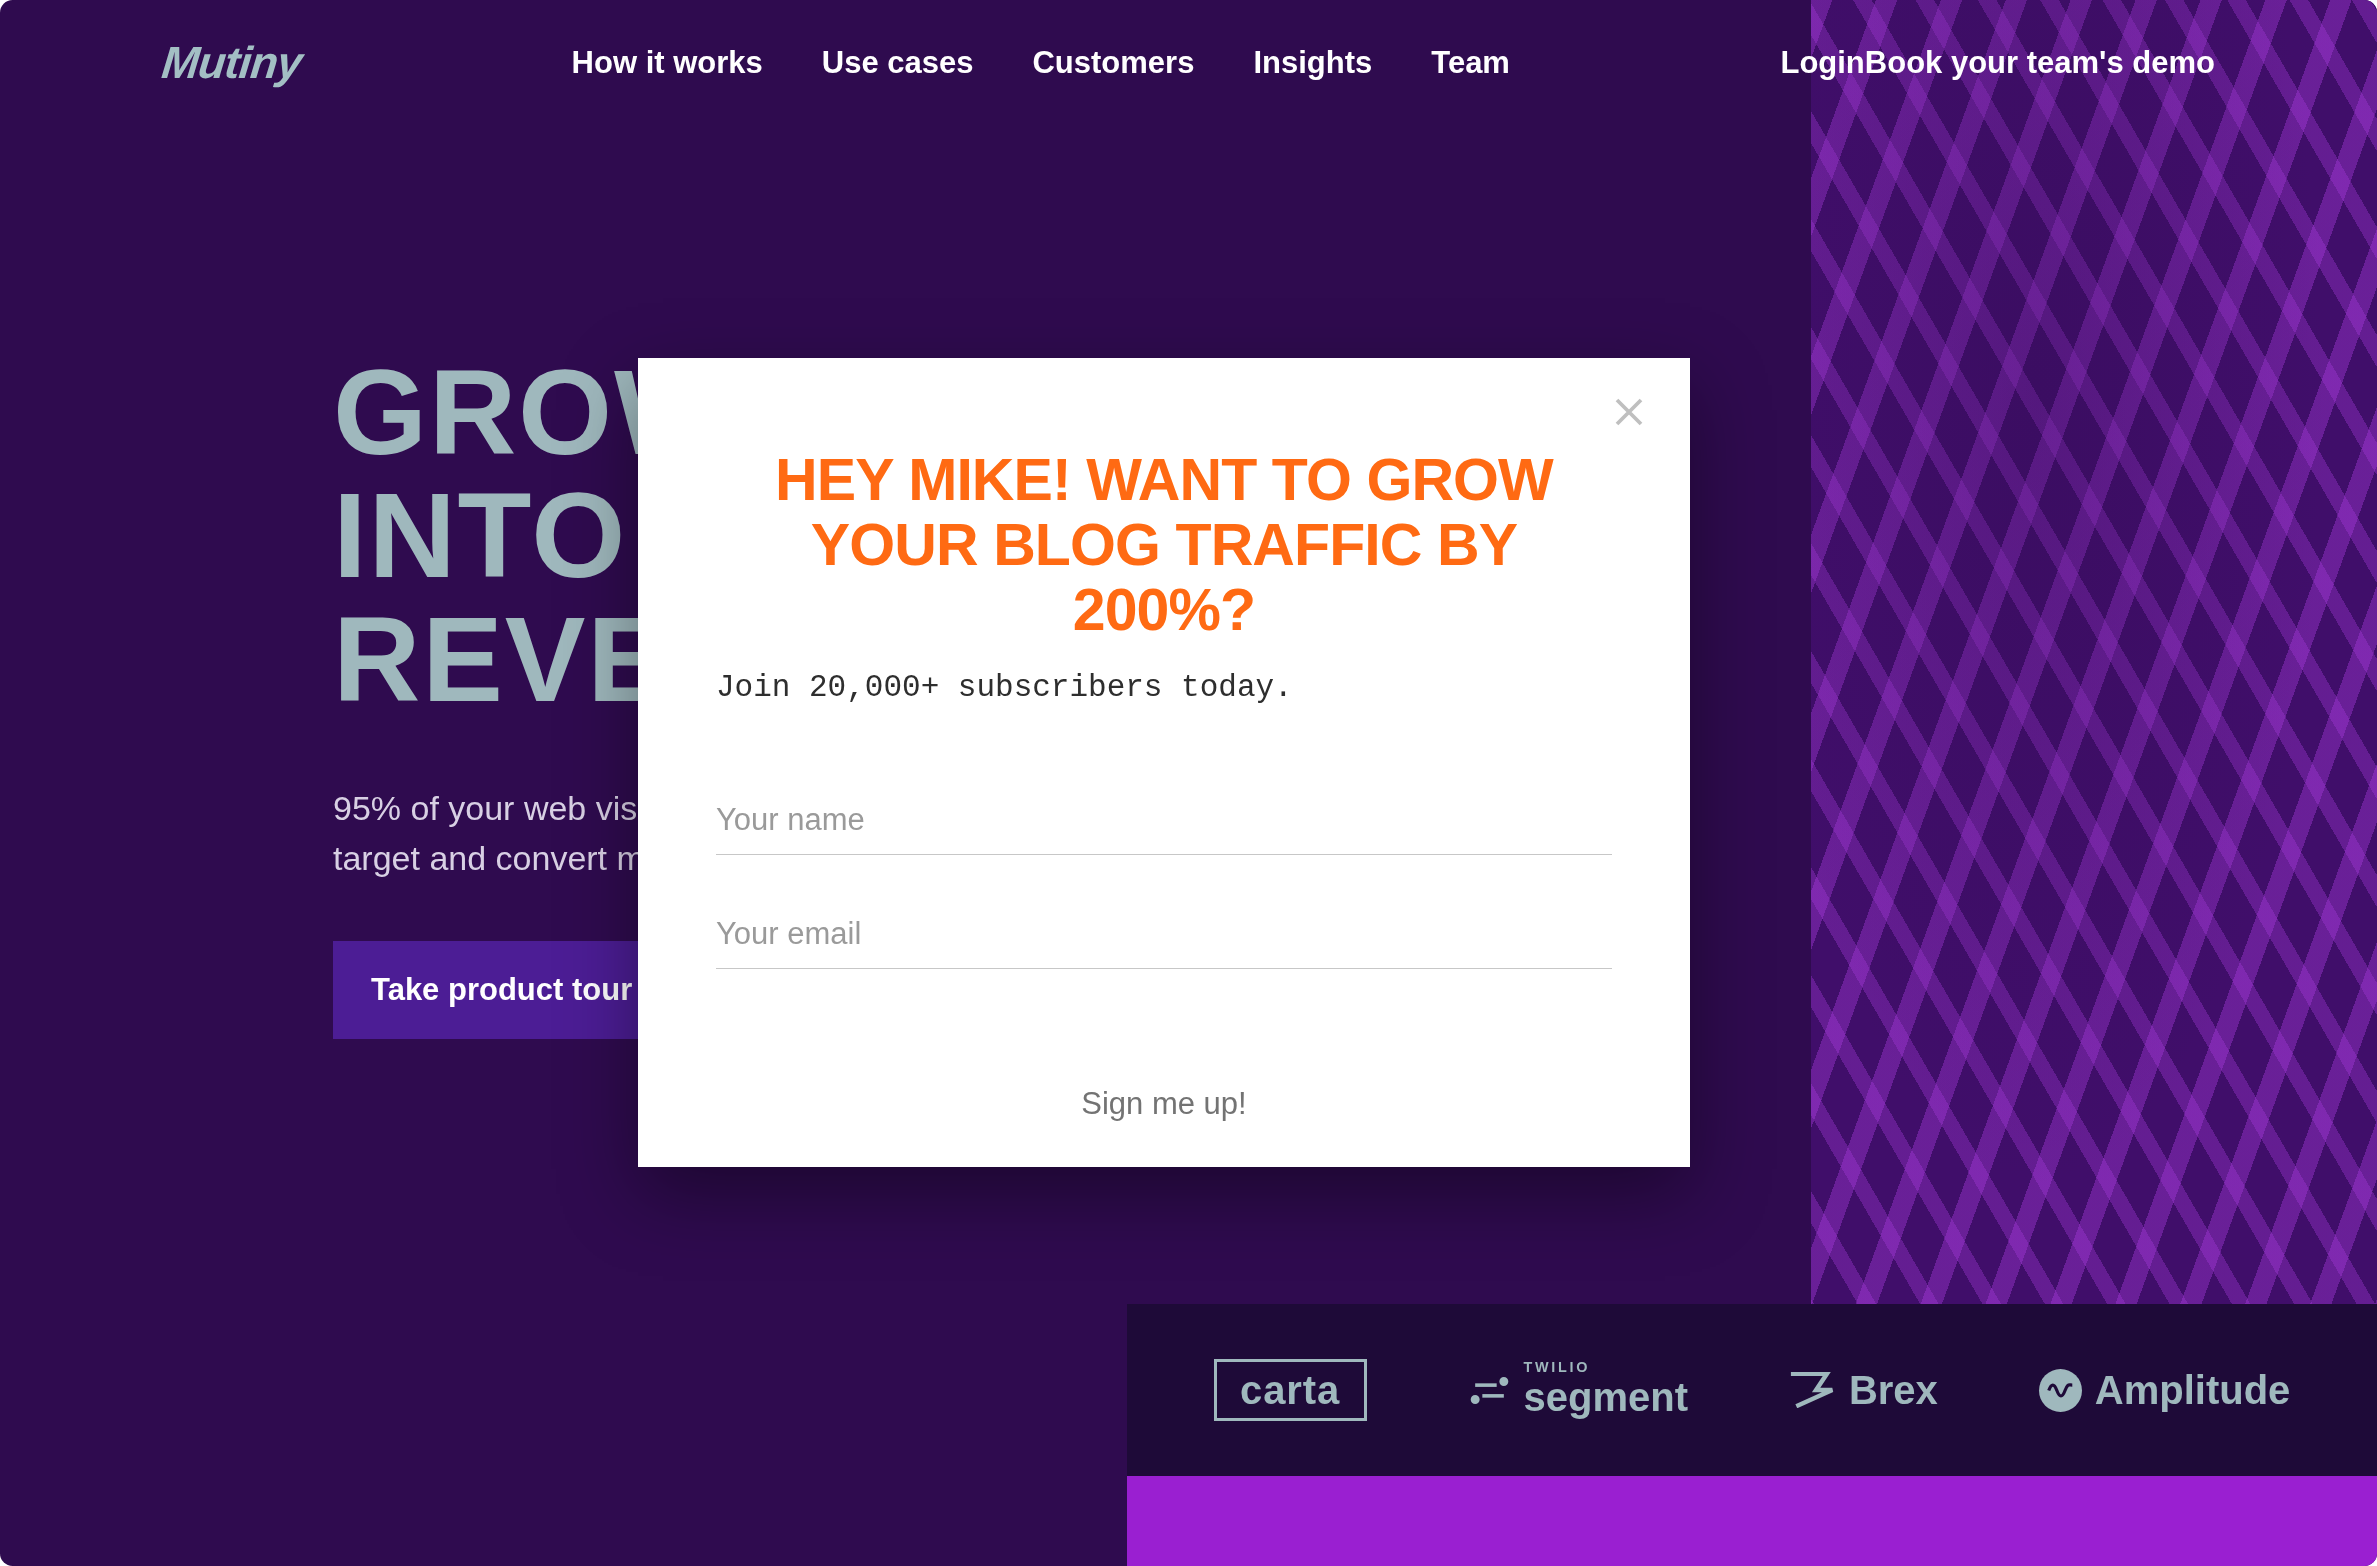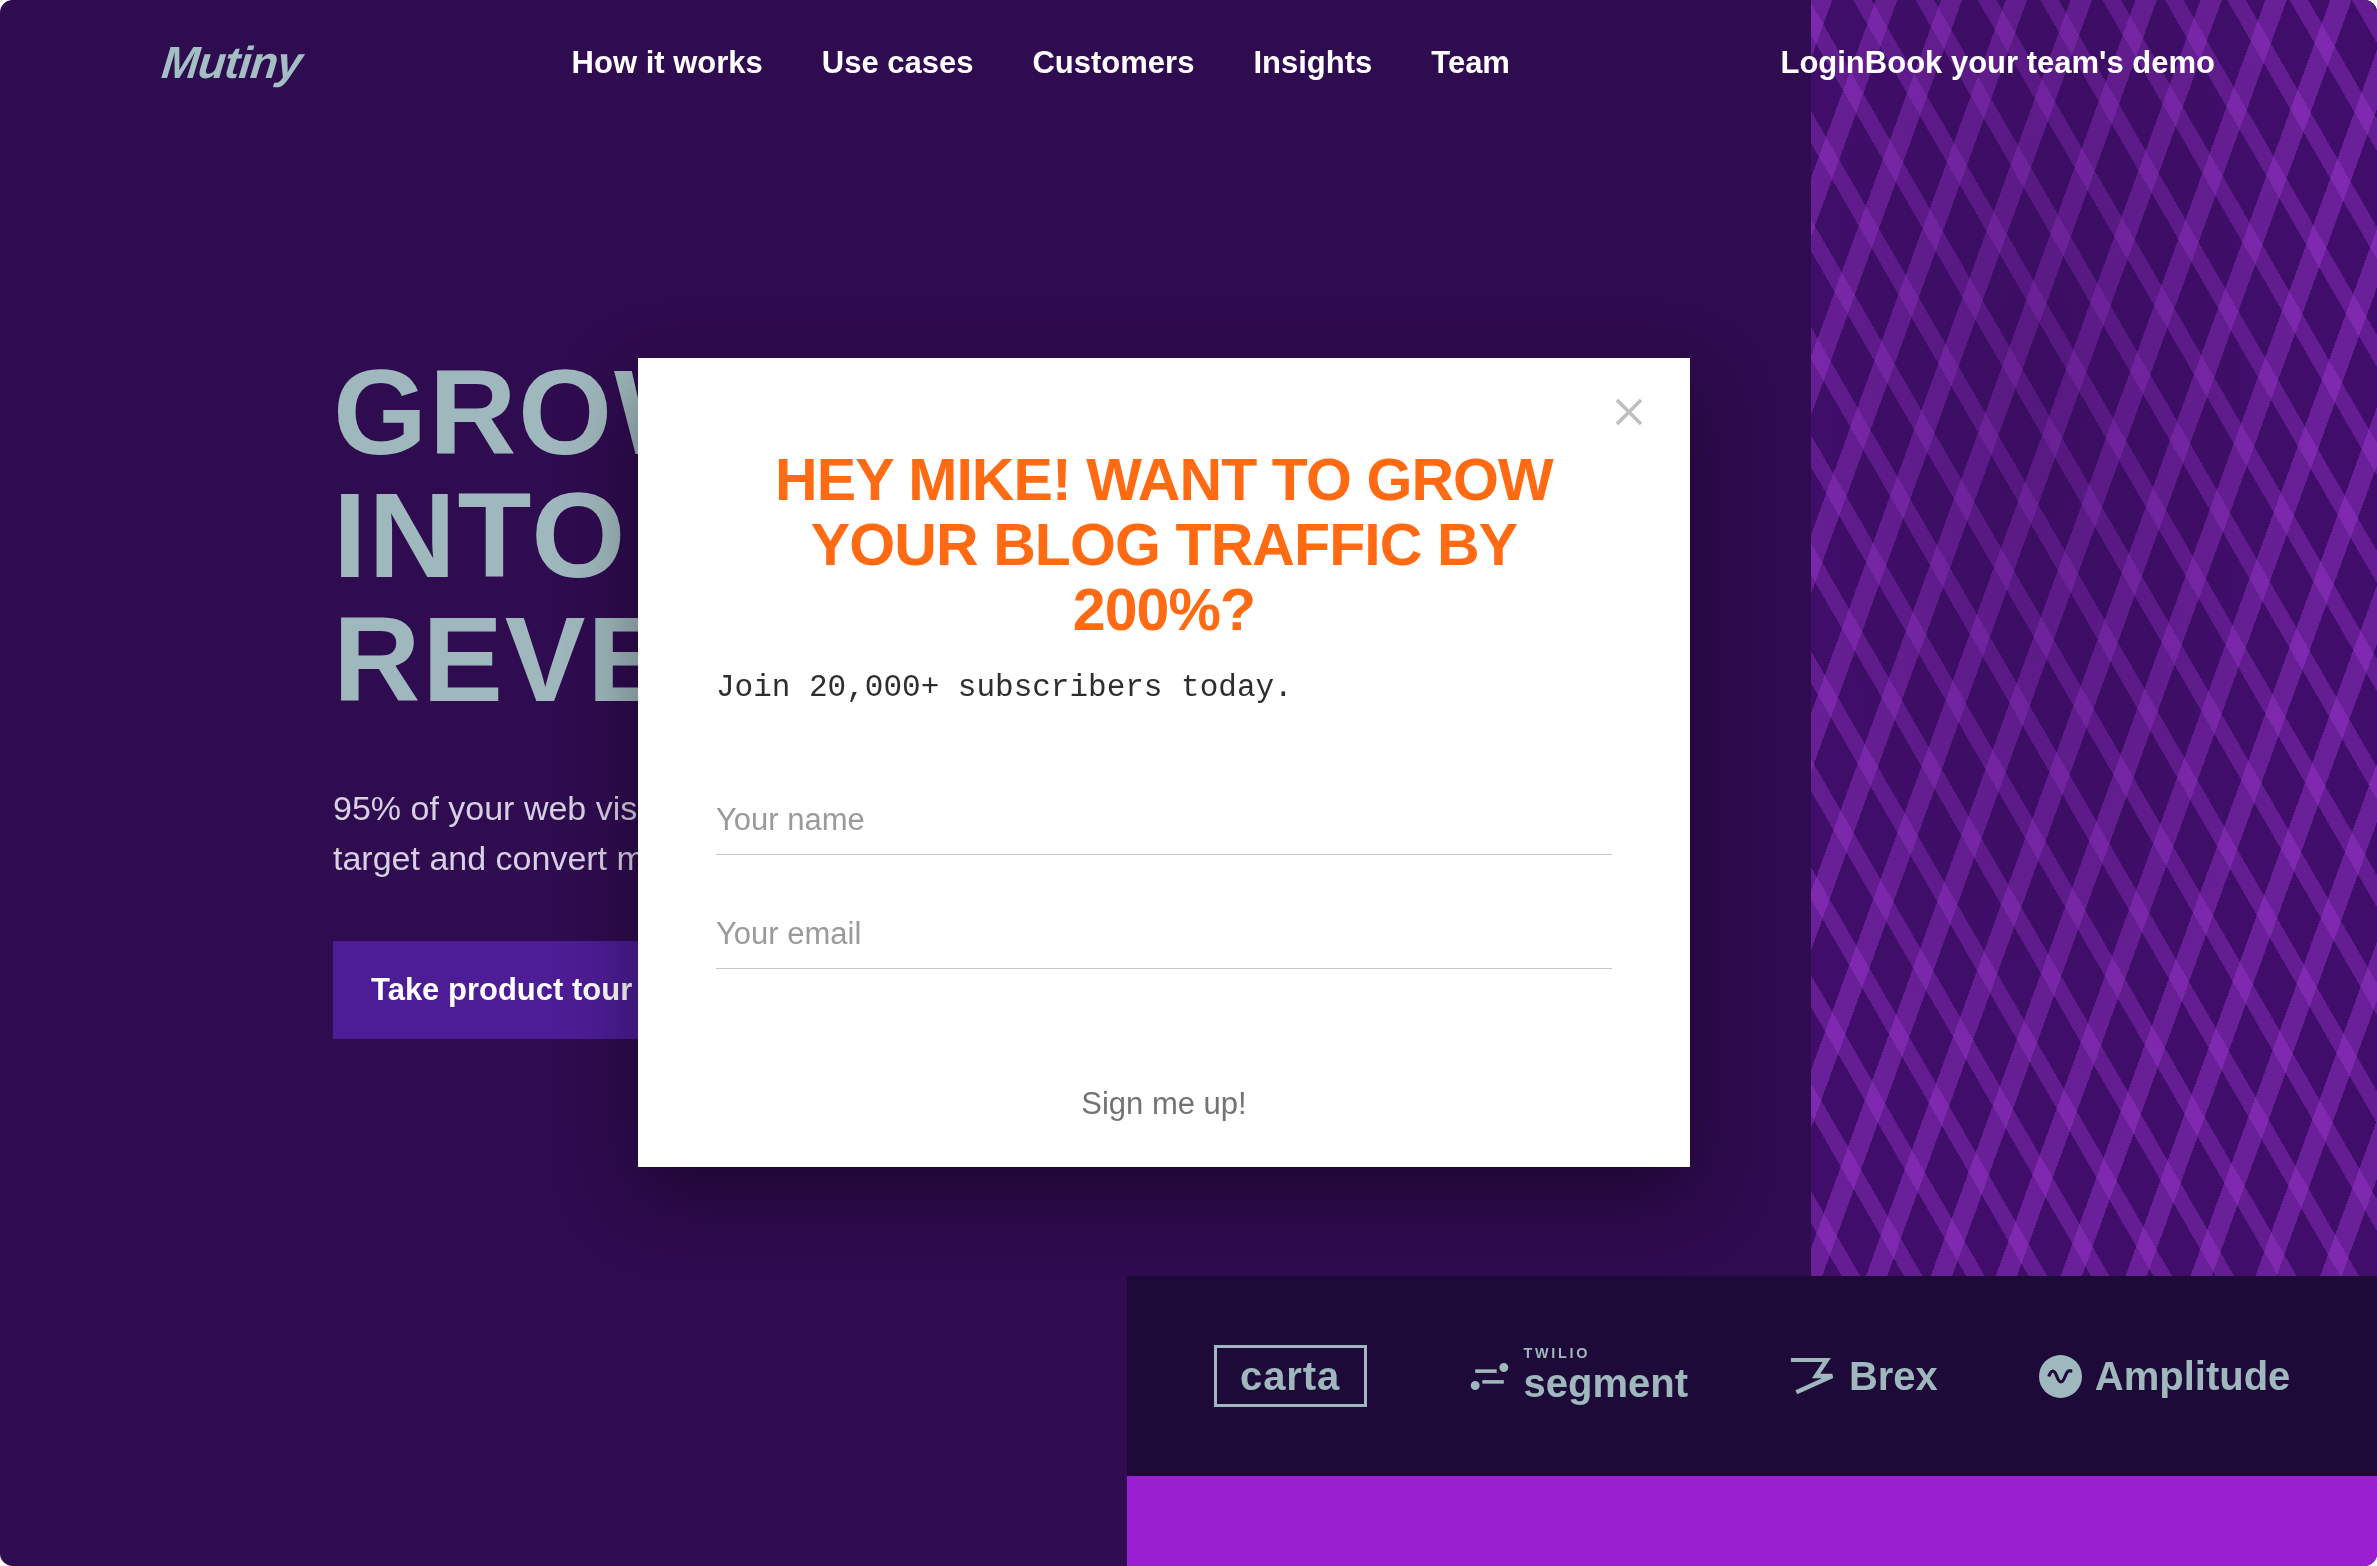--- a/index.html
+++ b/index.html
@@ -125,21 +125,21 @@
   font-weight: 600;
   padding: 31px 38px;
   border: none;
   cursor: pointer;
 }
 
 .logos {
   position: absolute;
   right: 0;
   bottom: 90px;
-  height: 200px;
+  height: 172px;
   width: 1250px;
   background: #1e0a38;
   display: flex;
   align-items: center;
   justify-content: space-around;
   padding: 0 36px;
   z-index: 4;
 }
 .clogo {
   color: #9fb8bd;

